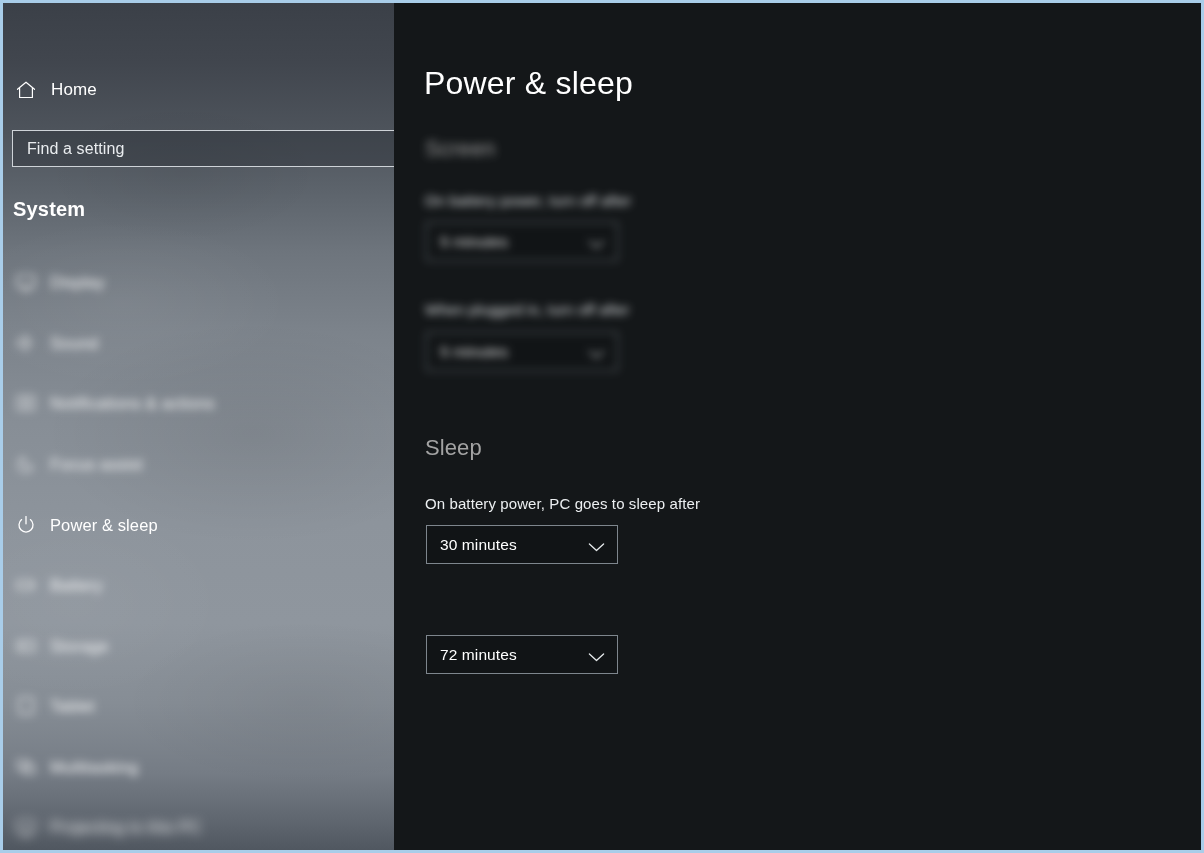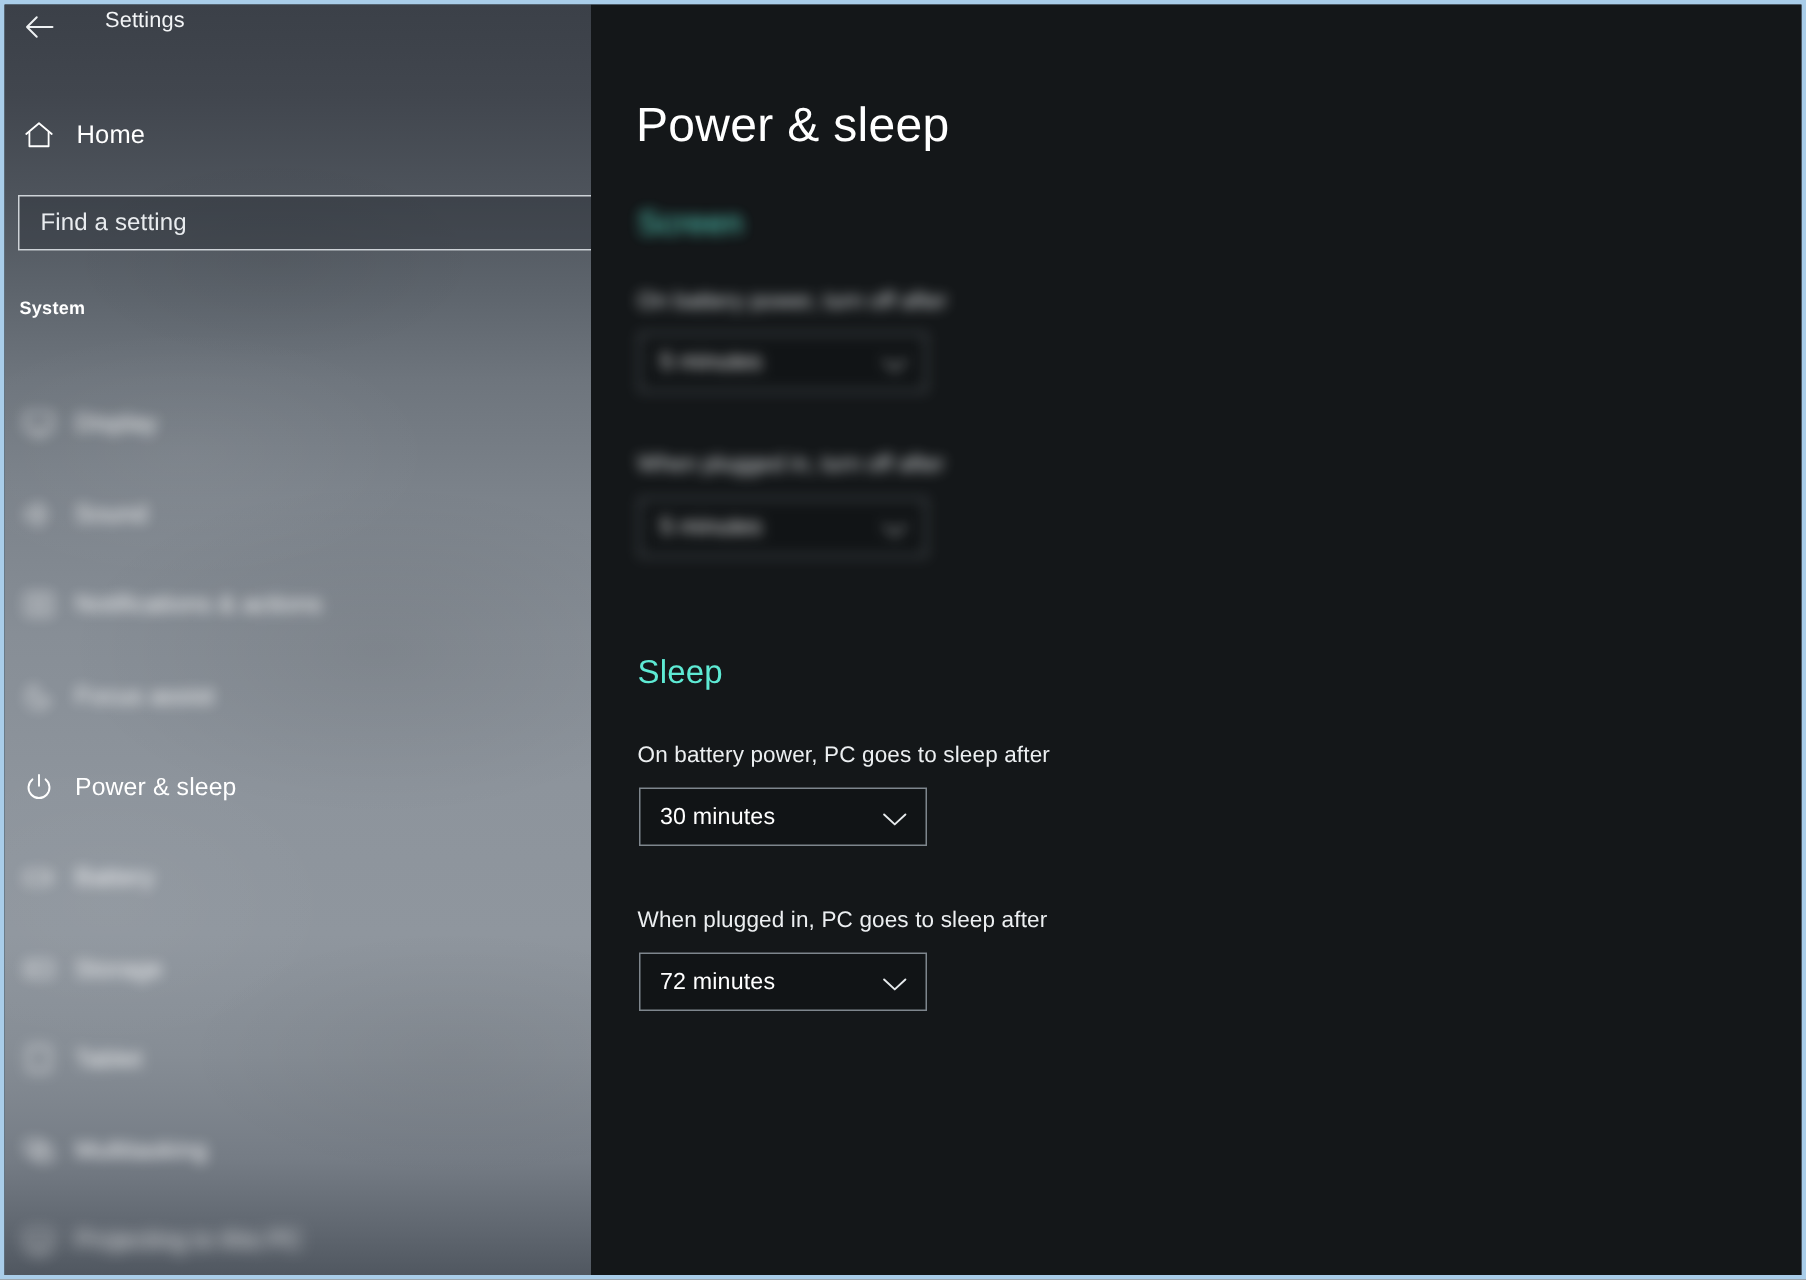--- a/index.html
+++ b/index.html
@@ -138,21 +138,21 @@
     top: 9px;
     width: 19px;
     height: 19px;
     color: #e4e8eb;
   }
 
   #system-label {
     position: absolute;
     left: 10px;
     top: 195px;
-    font-size: 12px;
+    font-size: 20px;
     font-weight: bold;
     color: #ffffff;
     letter-spacing: 0.2px;
   }
 
   
   .blurred {
     filter: blur(4.4px);
     opacity: 0.93;
   }
@@ -179,21 +179,21 @@
     font-weight: 300;
     color: #ffffff;
     letter-spacing: 0.2px;
   }
 
   .section-heading {
     position: absolute;
     left: 31px;
     font-size: 22px;
     font-weight: 300;
-    color: #5eead4;
+    color: #a3a3a3;
     letter-spacing: 0.1px;
   }
   .field-label {
     position: absolute;
     left: 31px;
     font-size: 15px;
     color: #eceff1;
     letter-spacing: 0.1px;
   }
   .combo {
@@ -237,28 +237,20 @@
   #sleep-combo-2 { top: 632px; }
 </style>
 </head>
 <body>
 
 <div id="window">
 
   <div id="sidebar">
     <div class="acrylic"></div>
 
-    <div id="titlebar">
-      <div id="back-arrow">
-        <svg width="20" height="16" viewBox="0 0 20 16" fill="none" aria-hidden="true">
-          <path d="M19 8H2M2 8L8.5 1.5M2 8L8.5 14.5" stroke="currentColor" stroke-width="1.3" stroke-linecap="round" stroke-linejoin="round"></path>
-        </svg>
-      </div>
-      <div id="settings-title">Settings</div>
-    </div>
 
     <div class="nav-row" id="home-row">
       <span class="nav-icon">
         <svg width="22" height="22" viewBox="0 0 22 22" fill="none" aria-hidden="true">
           <path d="M2.5 10.3L11 3.2l8.5 7.1" stroke="currentColor" stroke-width="1.2" stroke-linecap="round" stroke-linejoin="round"></path>
           <path d="M4.6 9.2v9.3h12.8V9.2" stroke="currentColor" stroke-width="1.2" stroke-linecap="round" stroke-linejoin="round"></path>
         </svg>
       </span>
       <span class="nav-label">Home</span>
     </div>
@@ -406,21 +398,20 @@
     <div class="field-label" id="sleep-label-1">On battery power, PC goes to sleep after</div>
     <div class="combo" id="sleep-combo-1">
       <span class="combo-value">30 minutes</span>
       <span class="combo-chevron">
         <svg width="17" height="12" viewBox="0 0 17 12" fill="none" aria-hidden="true">
           <path d="M1.4 3L8.5 9.6 15.6 3" stroke="currentColor" stroke-width="1.3" stroke-linecap="round" stroke-linejoin="round"></path>
         </svg>
       </span>
     </div>
 
-    <div class="field-label" id="sleep-label-2">When plugged in, PC goes to sleep after</div>
     <div class="combo" id="sleep-combo-2">
       <span class="combo-value">72 minutes</span>
       <span class="combo-chevron">
         <svg width="17" height="12" viewBox="0 0 17 12" fill="none" aria-hidden="true">
           <path d="M1.4 3L8.5 9.6 15.6 3" stroke="currentColor" stroke-width="1.3" stroke-linecap="round" stroke-linejoin="round"></path>
         </svg>
       </span>
     </div>
 
   </div>

